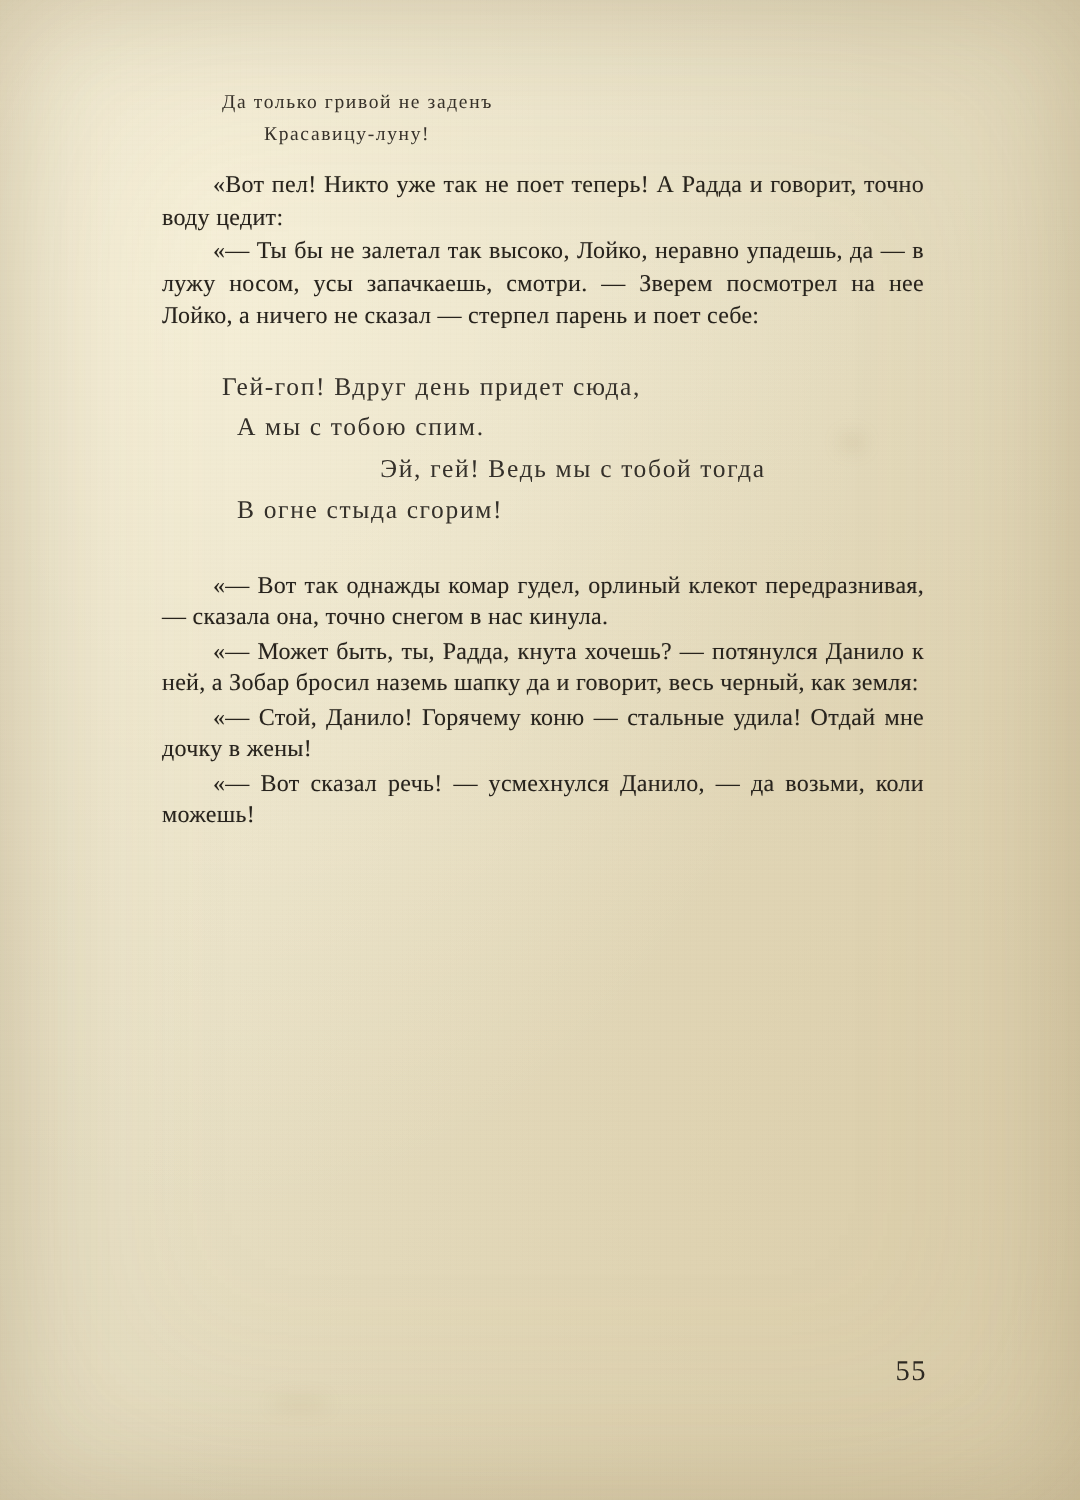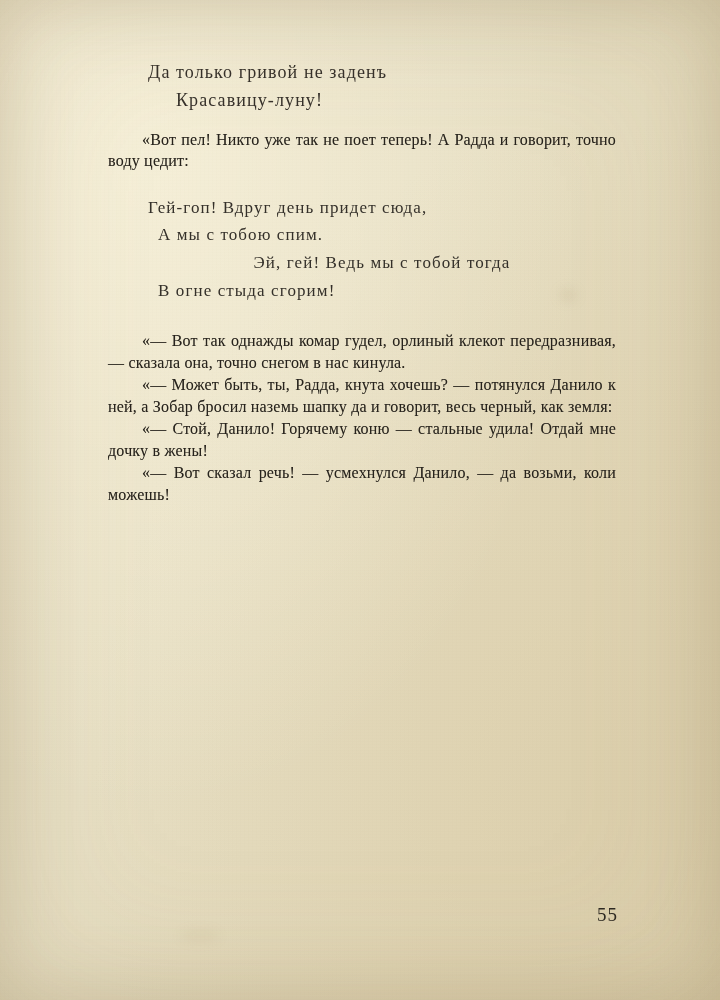--- a/index.html
+++ b/index.html
@@ -39,21 +39,21 @@
     box-shadow: inset 0 0 70px rgba(150,130,90,0.30), inset 0 0 160px rgba(160,140,100,0.15);
   }
   .text-block {
     position: absolute;
     left: 108px;
     top: 58px;
     width: 508px;
     color: #2a2620;
   }
   .epigraph {
-    font-size: 18px;
+    font-size: 13px;
     letter-spacing: 1.1px;
     line-height: 1.58;
     margin: 0 0 14px 40px;
     color: #35302a;
   }
   .epigraph .ln2 {
     display: block;
     margin-left: 28px;
   }
   p.para {
@@ -108,20 +108,21 @@
   <div class="smudge" style="left:180px;top:930px;width:40px;height:12px;opacity:0.5;"></div>
 
   <div class="text-block">
 
     <div class="epigraph">
       <span>Да только гривой не заденъ</span>
       <span class="ln2">Красавицу-луну!</span>
     </div>
 
     <p class="para">«Вот пел! Никто уже так не поет теперь! А Радда и говорит, точно воду цедит:</p>
+    <p class="para tight">«— Ты бы не залетал так высоко, Лойко, неравно упадешь, да — в лужу носом, усы запачкаешь, смотри. — Зверем посмотрел на нее Лойко, а ничего не сказал — стерпел парень и поет себе:</p>
 
     <div class="verse">
       <div class="i1">Гей-гоп! Вдруг день придет сюда,</div>
       <div class="i2">А мы с тобою спим.</div>
       <div class="i3">Эй, гей! Ведь мы с тобой тогда</div>
       <div class="i4">В огне стыда сгорим!</div>
     </div>
 
     <p class="para tight">«— Вот так однажды комар гудел, орлиный клекот передразнивая, — сказала она, точно снегом в нас кинула.</p>
     <p class="para tight">«— Может быть, ты, Радда, кнута хочешь? — потянулся Данило к ней, а Зобар бросил наземь шапку да и говорит, весь черный, как земля:</p>

